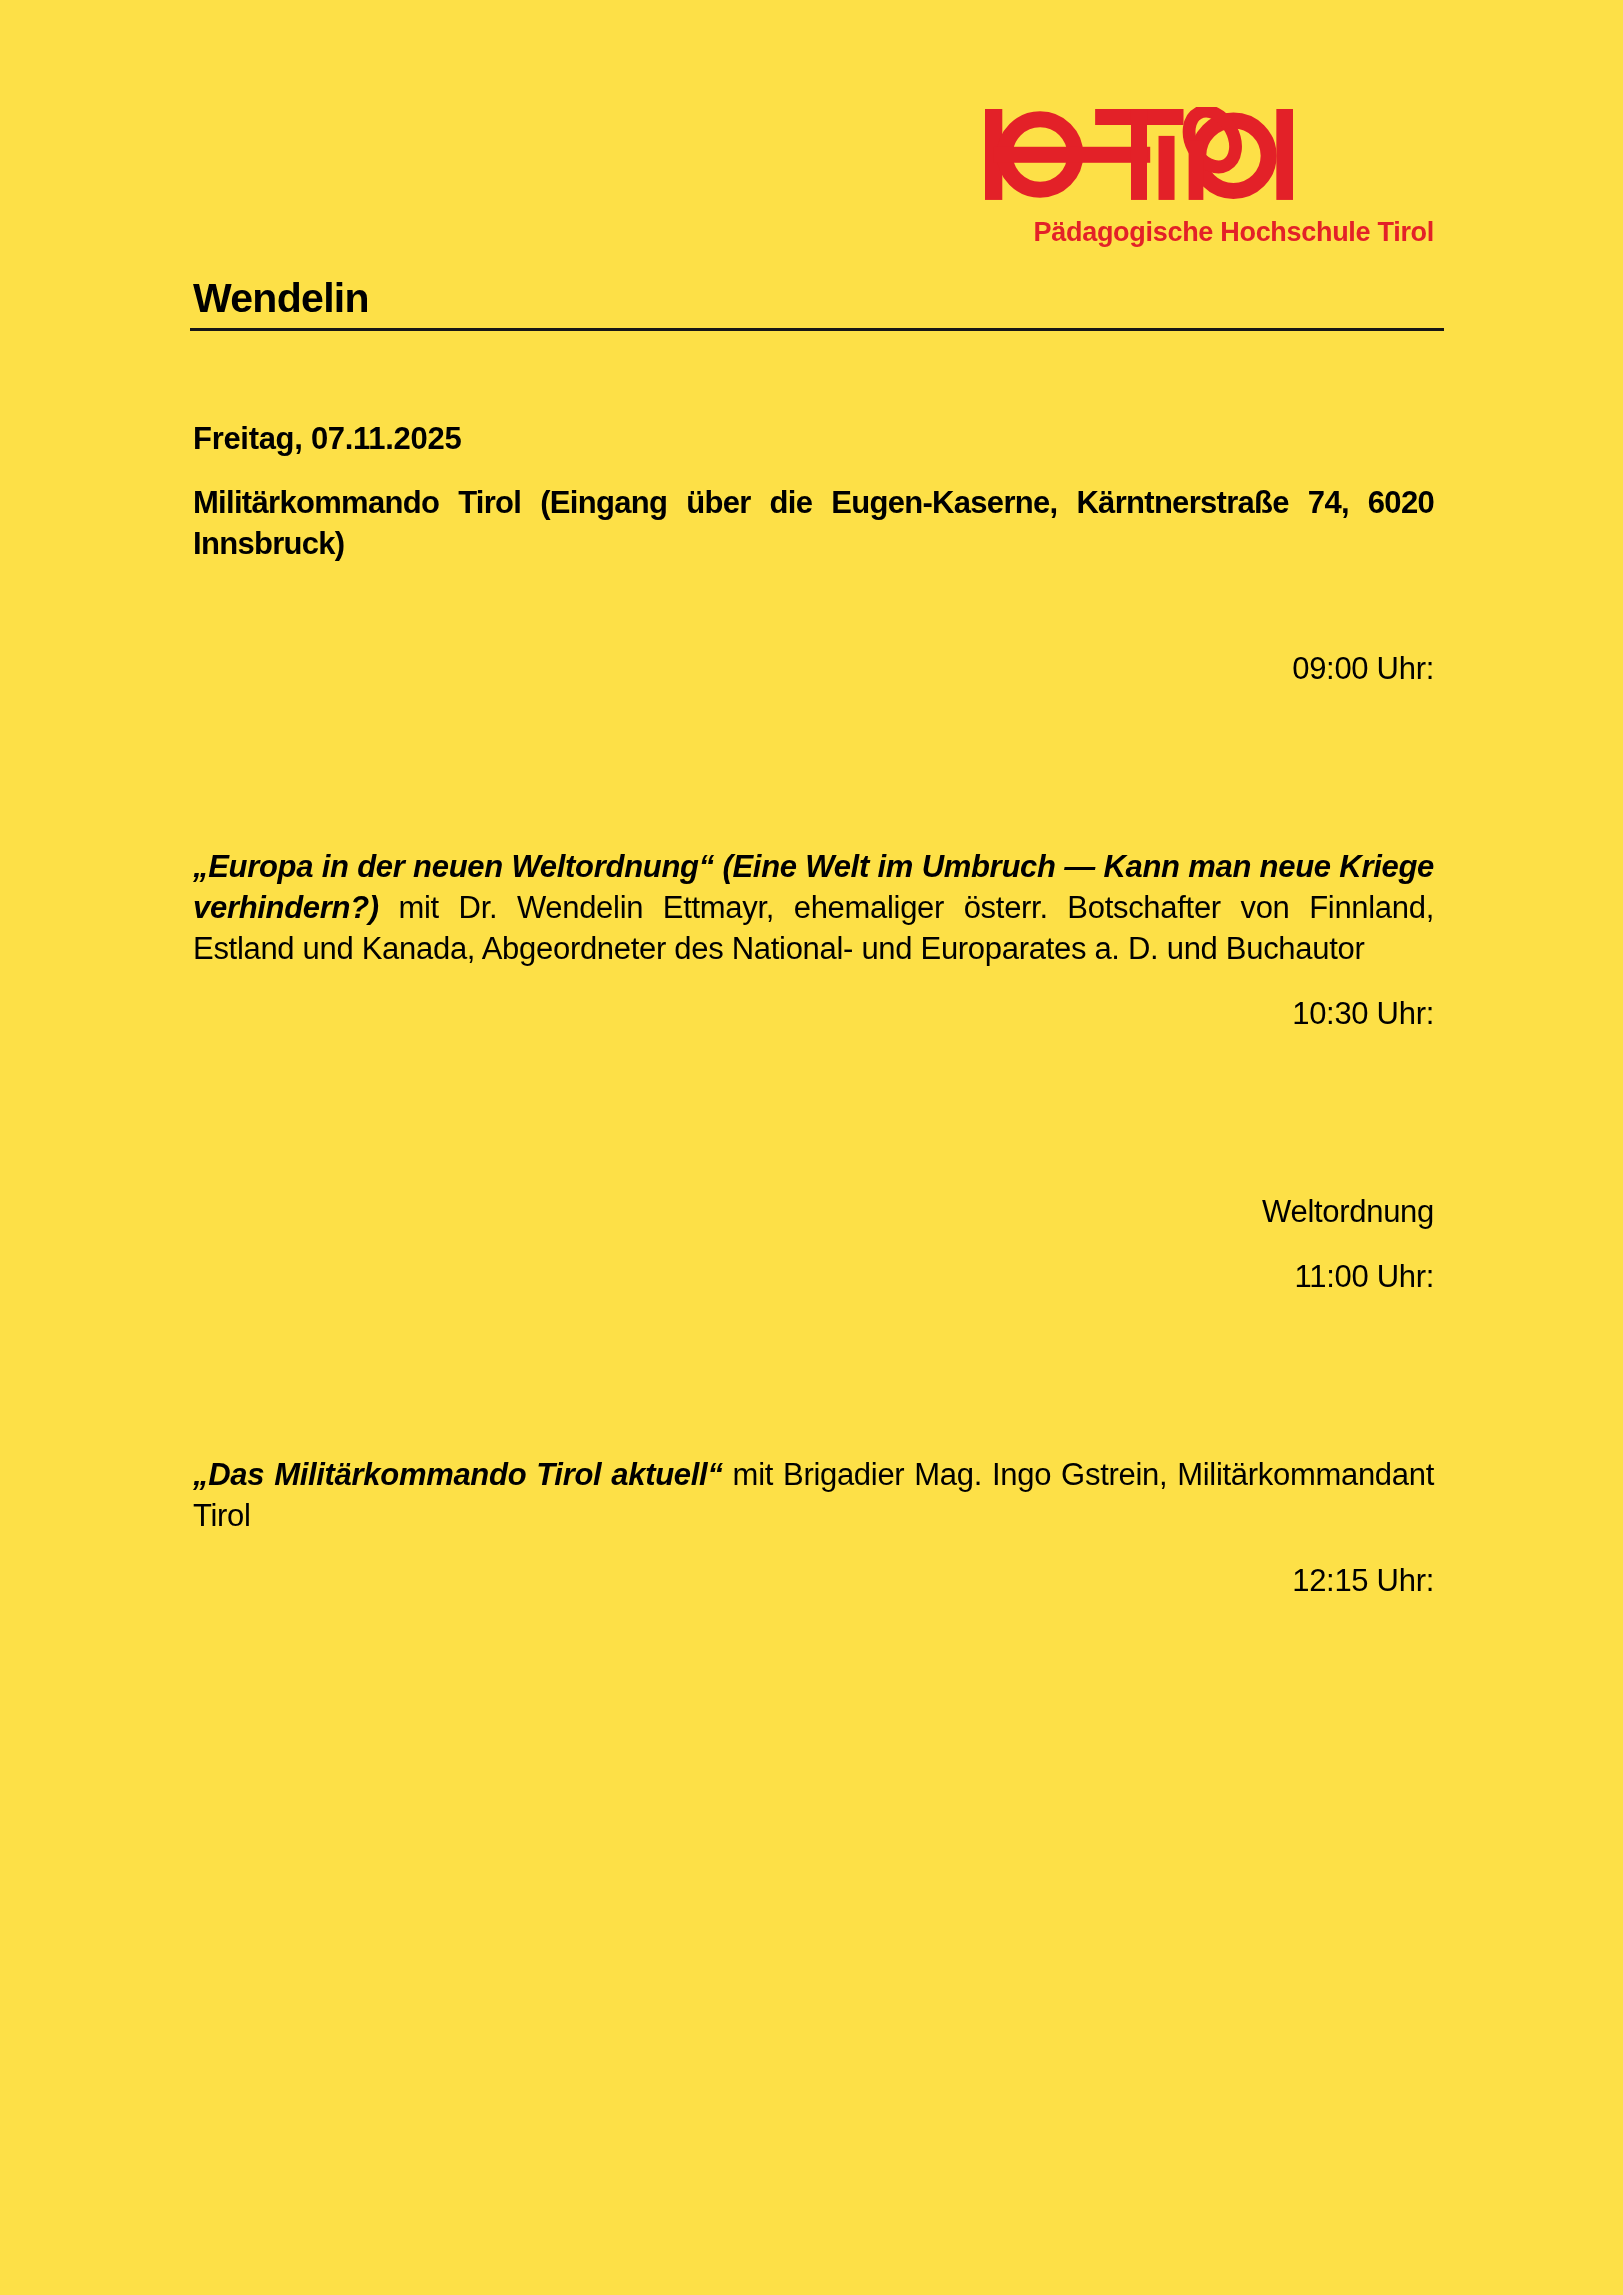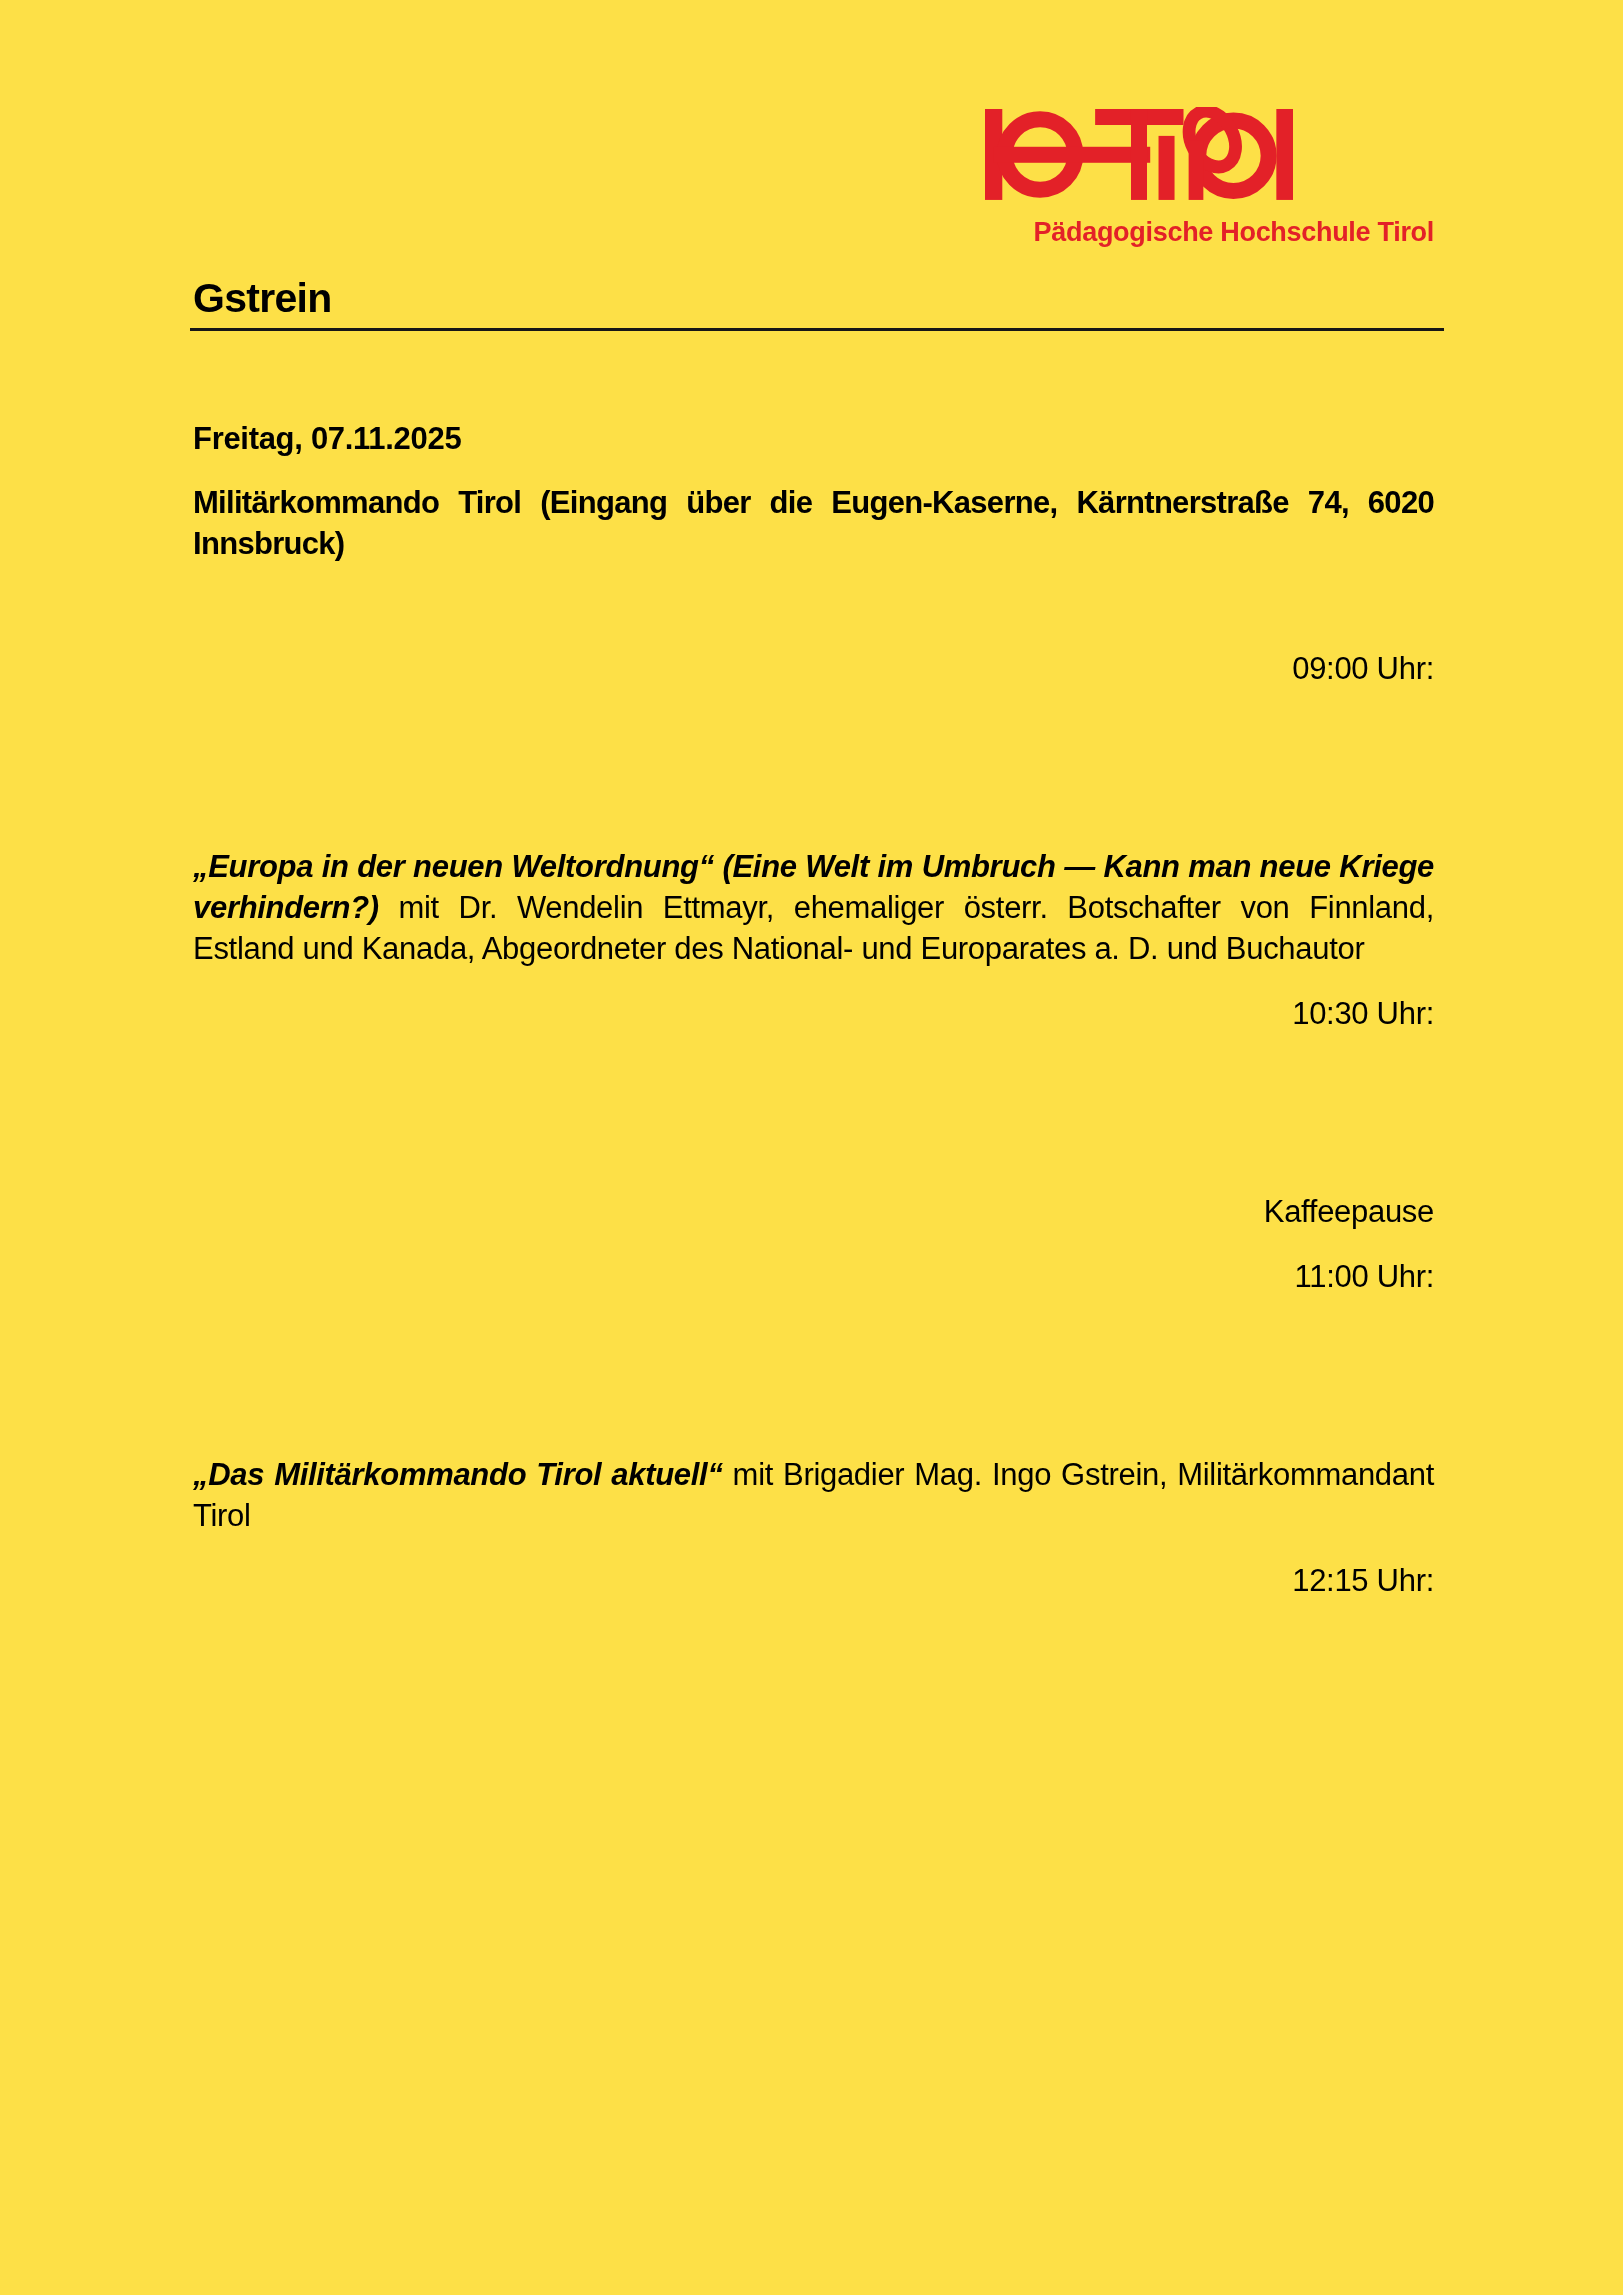--- a/index.html
+++ b/index.html
@@ -136,36 +136,36 @@
         <ellipse cx="355" cy="50" rx="33" ry="46" fill="none" stroke-width="20" transform="rotate(-28 355 50)"></ellipse>
 
         <rect x="318" y="52" width="23" height="93" stroke="none"></rect>
 
         <rect x="455" y="3" width="26" height="142" stroke="none"></rect>
       </g>
     </svg>
     <span class="logo-caption">Pädagogische Hochschule Tirol</span>
   </div>
 
-  <h1 class="page-title">Gstrein</h1>
+  <h1 class="page-title">Wendelin</h1>
   <div class="title-rule"></div>
 
   <p class="event-date">Freitag, 07.11.2025</p>
   <p class="event-location">Militärkommando Tirol (Eingang über die Eugen-Kaserne, Kärntnerstraße 74, 6020 Innsbruck)</p>
 
   <div class="schedule">
 
     <div class="row">
       <div class="time">09:00 Uhr:</div>
       <div class="desc"><span class="talk-title">„Europa in der neuen Weltordnung“ (Eine Welt im Umbruch — Kann man neue Kriege verhindern?)</span><span> mit Dr. Wendelin Ettmayr, ehemaliger österr. Botschafter von Finnland, Estland und Kanada, Abgeordneter des National- und Europarates a. D. und Buchautor</span></div>
     </div>
 
     <div class="row">
       <div class="time">10:30 Uhr:</div>
-      <div class="desc"><span class="talk-title"></span><span>Kaffeepause</span></div>
+      <div class="desc"><span class="talk-title"></span><span>Weltordnung</span></div>
     </div>
 
     <div class="row">
       <div class="time">11:00 Uhr:</div>
       <div class="desc"><span class="talk-title">„Das Militärkommando Tirol aktuell“</span><span> mit Brigadier Mag. Ingo Gstrein, Militärkommandant Tirol</span></div>
     </div>
 
     <div class="row">
       <div class="time">12:15 Uhr:</div>
     </div>

